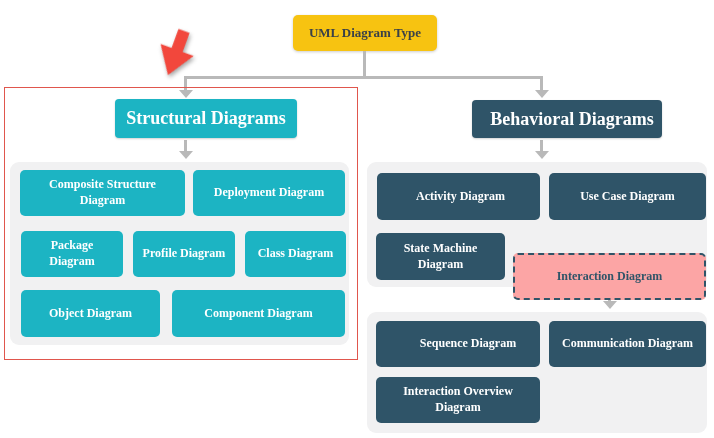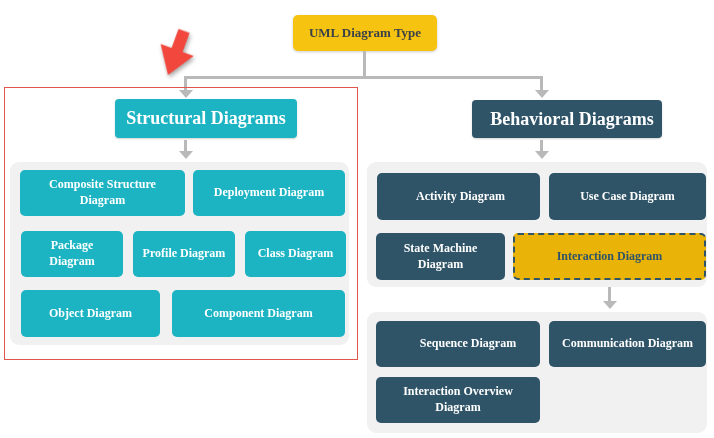--- a/index.html
+++ b/index.html
@@ -52,21 +52,21 @@
   .panel{position:absolute;background:var(--container-bg);border-radius:9px;}
   .panel-s{left:10px;top:162px;width:339px;height:183px;}
   .panel-b1{left:367px;top:162px;width:340px;height:125px;}
   .panel-b2{left:367px;top:312px;width:340px;height:121px;}
   
   .node{position:absolute;border-radius:5px;color:#fff;font-size:12px;
     line-height:1.3;text-align:center;display:flex;align-items:center;
     justify-content:center;padding:2px 8px;box-sizing:border-box;}
   .t{background:var(--teal);}
   .s{background:var(--slate);}
-  .dashed{background:#eab308;border:2px dashed var(--slate);color:var(--slate);}
+  .dashed{background:#fca5a5;border:2px dashed var(--slate);color:var(--slate);margin-top:20px;}
   .n-composite{left:20px;top:170px;width:165px;height:46px;}
   .n-deployment{left:193px;top:170px;width:152px;height:46px;}
   .n-package{left:21px;top:231px;width:102px;height:46px;}
   .n-profile{left:133px;top:231px;width:102px;height:46px;}
   .n-class{left:245px;top:231px;width:101px;height:46px;}
   .n-object{left:21px;top:290px;width:139px;height:47px;}
   .n-component{left:172px;top:290px;width:173px;height:47px;}
   .n-activity{left:377px;top:173px;width:163px;height:47px;padding-left:12px;}
   .n-usecase{left:549px;top:173px;width:157px;height:47px;}
   .n-statemachine{left:376px;top:233px;width:129px;height:47px;}

